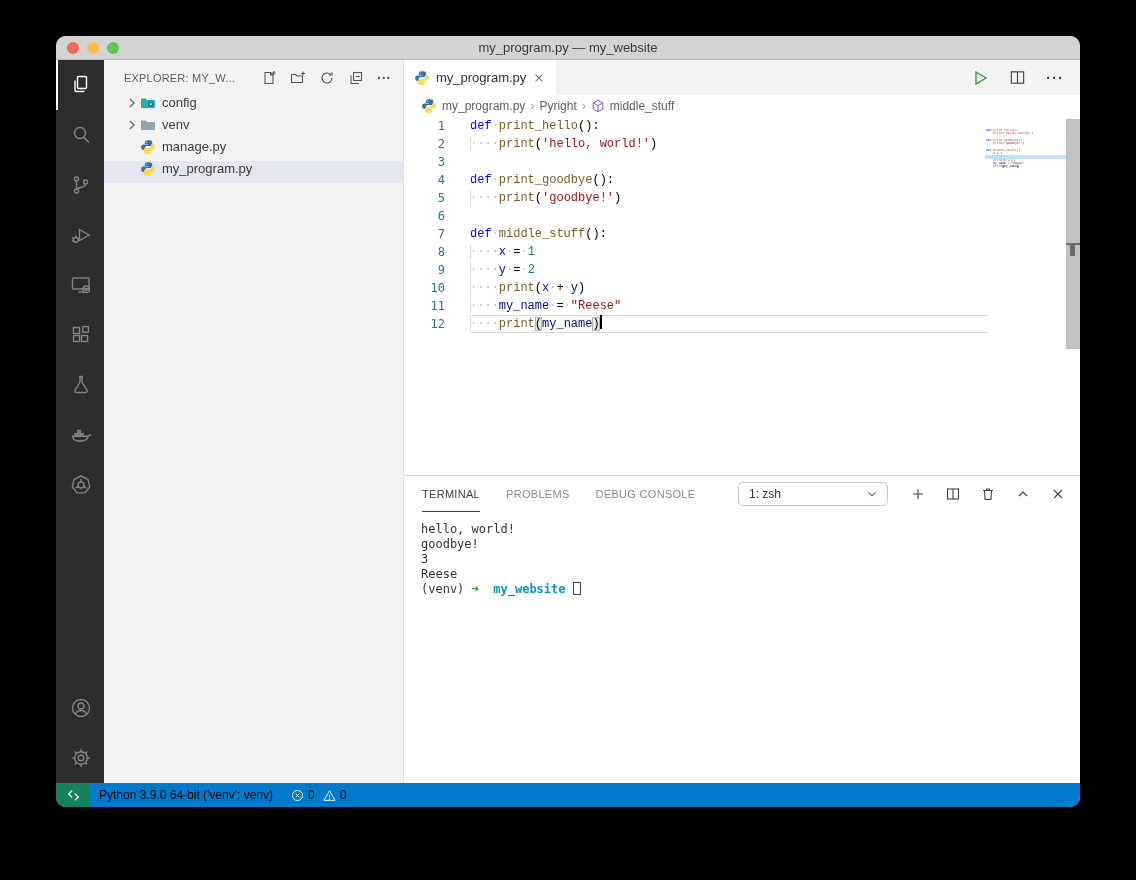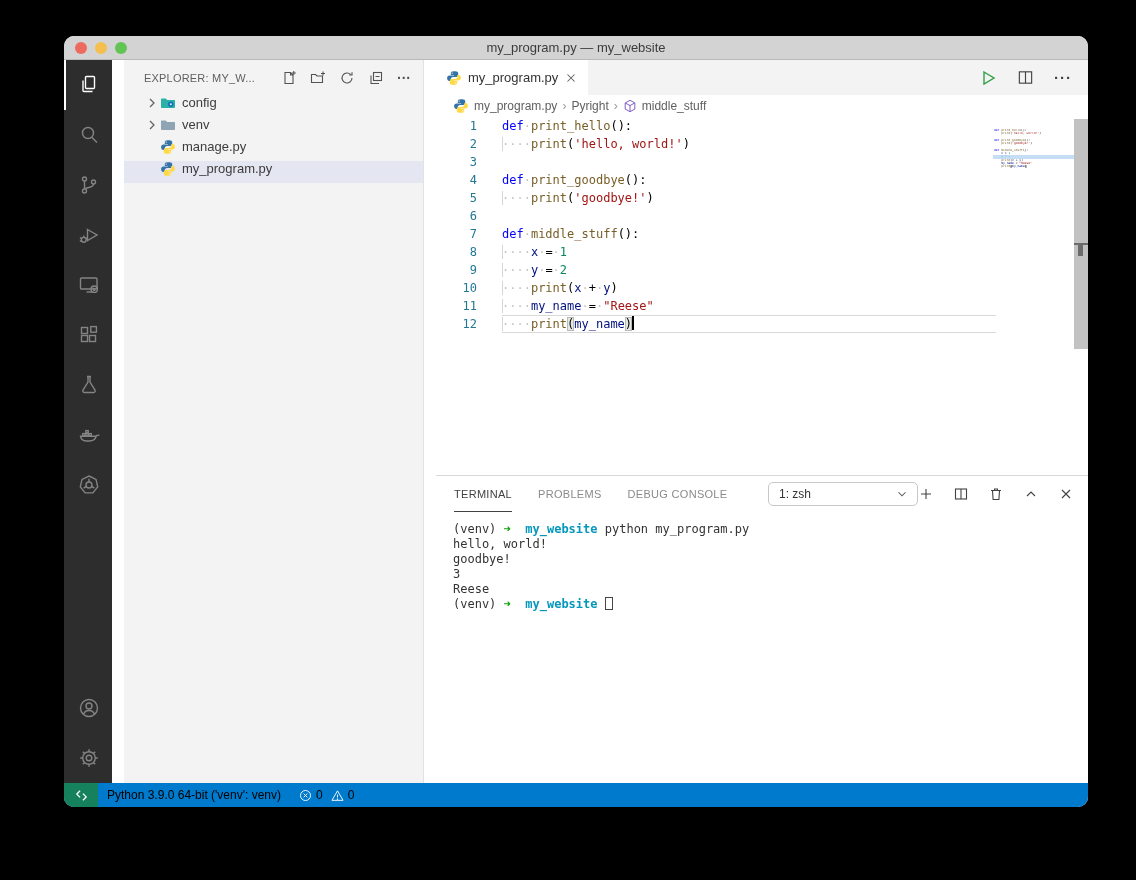--- a/index.html
+++ b/index.html
@@ -1,28 +1,28 @@
 <!DOCTYPE html>
 <html><head>
 <meta charset="utf-8">
 <style>
   * { margin:0; padding:0; box-sizing:border-box; }
   html,body { width:1136px; height:880px; background:#000; font-family:"Liberation Sans", sans-serif; }
   .stage { position:relative; width:1136px; height:880px; background:#000; overflow:hidden; }
-  .window { position:absolute; left:64px; top:36px; width:1024px; height:771px; border-radius:10px; overflow:hidden; background:#fff; display:flex; flex-direction:column; }
+  .window { position:absolute; left:56px; top:36px; width:1024px; height:771px; border-radius:10px; overflow:hidden; background:#fff; display:flex; flex-direction:column; }
 
   
   .titlebar { height:24px; background:#d3d3d3; border-bottom:1px solid #b9b9b9; position:relative; display:flex; align-items:center; justify-content:center; flex:0 0 auto; }
   .traffic { position:absolute; left:11px; top:6px; display:flex; gap:8px; }
   .tl { width:12px; height:12px; border-radius:50%; }
   .tl.red { background:#ec6a5e; } .tl.yellow { background:#f4bf4f; } .tl.green { background:#61c454; }
   .title-text { font-size:13px; color:#3c3c3c; }
 
   
-  .main { flex:1 1 auto; display:flex; min-height:0;gap:12px; }
+  .main { flex:1 1 auto; display:flex; min-height:0; }
 
   
   .activitybar { width:48px; background:#2d2d2d; display:flex; flex-direction:column; align-items:stretch; flex:0 0 auto; }
   .ab-item { height:50px; display:flex; align-items:center; justify-content:center; border-left:2px solid transparent; }
   .ab-item svg { width:24px; height:24px; stroke:#848484; fill:none; stroke-width:1.4; }
   .ab-item.active { border-left-color:#fff; }
   .ab-item.active svg { stroke:#fff; }
   .ab-spacer { flex:1; }
 
   
@@ -53,21 +53,21 @@
 
   .breadcrumb { height:22px; background:#fff; display:flex; align-items:center; padding-left:17px; gap:5px; font-size:12px; color:#616161; flex:0 0 auto; }
   .bc-sep { color:#9a9a9a; font-size:12px; }
   .bc-sym svg { width:14px; height:14px; display:block; }
 
   
   .code-area { flex:1; position:relative; background:#fff; overflow:hidden; font-family:"DejaVu Sans Mono", monospace; }
   .code-lines { position:absolute; left:0; top:0; right:0; }
   .code-line { height:18px; line-height:18px; display:flex; font-size:12px; position:relative; white-space:pre; }
   .gutter { width:41px; text-align:right; color:#237893; flex:0 0 41px; font-size:12px; }
-  .lc { margin-left:25px; position:relative; z-index:2; }
+  .lc { margin-left:25px; position:relative; z-index:2;font-family:Liberation Mono, monospace; }
   .t-kw { color:#0000ff; } .t-fn { color:#795e26; } .t-str { color:#a31515; }
   .t-num { color:#098658; } .t-var { color:#001080; } .t-pl { color:#000; }
   .t-ws { color:#c3c3c3; }
   .t-ws.indent { box-shadow:inset 1px 0 0 #d6d6d6; }
   .t-br { background:#e2eae2; box-shadow:inset 0 0 0 1px #b9b9b9; }
   .caret { display:inline-block; width:2px; height:14px; background:#000; vertical-align:-2px; }
   .current-box { position:absolute; left:66px; right:92px; top:0; bottom:0; border-top:1px solid #d9d9d9; border-bottom:1px solid #d9d9d9; z-index:1; }
 
   .minimap { position:absolute; top:2px; right:14px; width:80px; font-size:3px; line-height:3.3px; font-family:"DejaVu Sans Mono", monospace; white-space:pre; letter-spacing:0; }
   .mm-line { height:3.3px; overflow:hidden; }
@@ -75,21 +75,21 @@
   .vscroll { position:absolute; top:2px; right:0; width:14px; height:230px; background:#c2c2c2; }
   .vs-mark { position:absolute; top:124px; left:0; width:100%; height:2px; background:#6b6b6b; }
   .vs-stub { position:absolute; top:126px; left:4px; width:5px; height:11px; background:#6b6b6b; }
 
   
   .panel { height:308px; border-top:1px solid #d8d8d8; display:flex; flex-direction:column; flex:0 0 auto; background:#fff; }
   .panel-header { height:36px; display:flex; align-items:center; padding:0 14px 0 18px; flex:0 0 auto; }
   .ptab { font-size:11px; letter-spacing:.3px; color:#8a8a8a; margin-right:26px; height:100%; display:flex; align-items:center; border-bottom:1px solid transparent; }
   .ptab.active { color:#424242; border-bottom-color:#424242; }
   .ph-spacer { flex:1; }
-  .term-select { width:150px; height:24px; border:1px solid #c8c8c8; border-radius:5px; background:#fff; display:flex; align-items:center; padding:0 8px 0 10px; font-size:12px; color:#333; }
+  .term-select { width:150px; height:24px; border:1px solid #c8c8c8; border-radius:5px; background:#fff; display:flex; align-items:center; padding:0 8px 0 10px; font-size:12px; color:#333; margin-right:22px; }
   .term-select .chev { margin-left:auto; }
   .term-select .chev svg { width:14px; height:14px; stroke:#555; fill:none; stroke-width:1.2; display:block; }
   .panel-acts { display:flex; align-items:center; gap:19px; }
   .panel-acts .pa svg { width:16px; height:16px; stroke:#424242; fill:none; stroke-width:1.1; display:block; }
 
   .terminal { flex:1; padding:10px 0 0 17px; font-family:"DejaVu Sans Mono", monospace; font-size:12px; color:#333; }
   .term-line { height:15px; line-height:15px; white-space:pre; }
   .tt-arrow { color:#13a10e; } .tt-dir { color:#0598bc; font-weight:bold; }
   .term-caret { display:inline-block; width:8px; height:13px; border:1px solid #444; vertical-align:-2px; }
 
@@ -407,21 +407,20 @@
                   </svg>
                 </span>
               <span class="pa">
                   <svg viewBox="0 0 16 16">
                     <path d="M4 4l8 8M12 4l-8 8"></path>
                   </svg>
                 </span>
             </span>
           </div>
           <div class="terminal">
-              <div class="term-line"><span>(venv) </span><span class="tt-arrow">➜</span><span>  </span><span class="tt-dir">my_website</span><span> python my_program.py</span></div>
               <div class="term-line"><span>hello, world!</span></div>
               <div class="term-line"><span>goodbye!</span></div>
               <div class="term-line"><span>3</span></div>
               <div class="term-line"><span>Reese</span></div>
               <div class="term-line"><span>(venv) </span><span class="tt-arrow">➜</span><span>  </span><span class="tt-dir">my_website</span><span> </span><span class="term-caret"></span></div>
             </div>
         </div>
       </div>
     </div>
 

